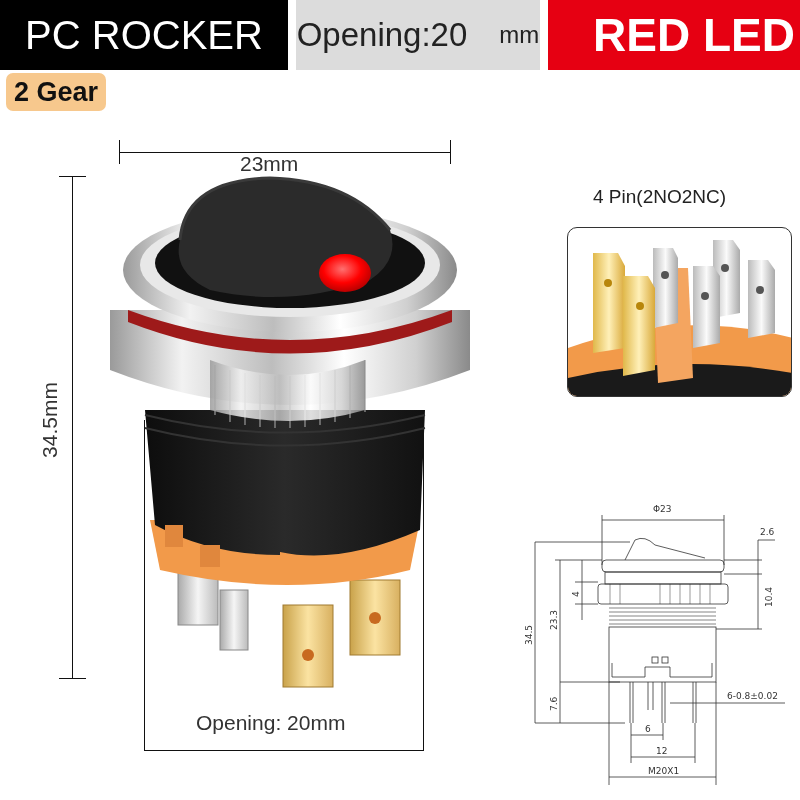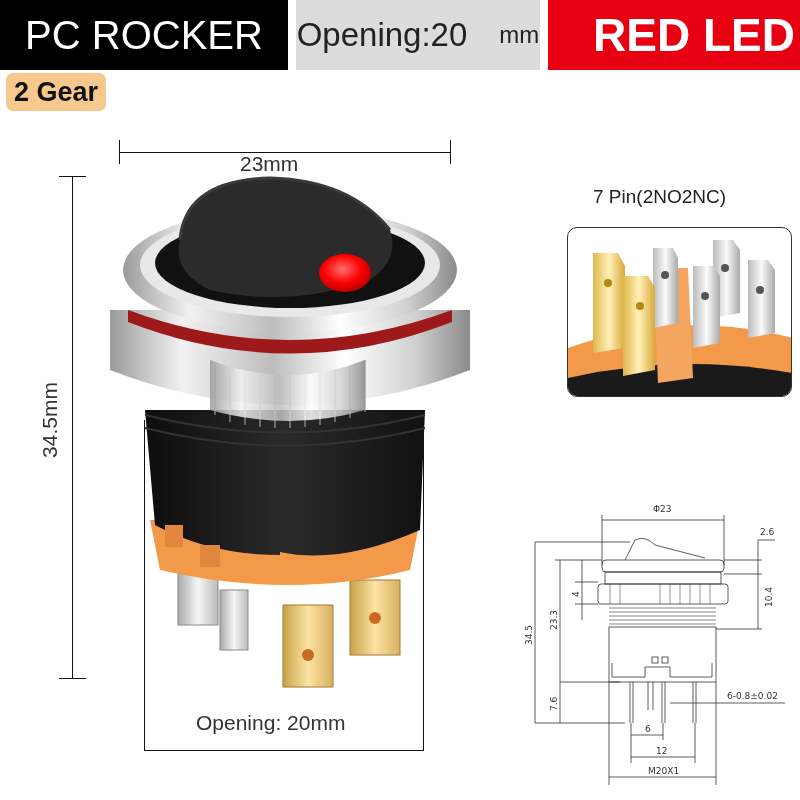--- a/index.html
+++ b/index.html
@@ -127,21 +127,21 @@
 
   <ellipse cx="190" cy="110" rx="167" ry="62" fill="url(#chrome)"></ellipse>
   <ellipse cx="190" cy="105" rx="150" ry="52" fill="#e8e8e8"></ellipse>
   <ellipse cx="190" cy="103" rx="135" ry="45" fill="#111"></ellipse>
 
   <path d="M80 80 Q85 20 170 18 Q250 20 290 70 Q300 100 270 120 Q190 148 110 130 Q72 112 80 80 Z" fill="#2b2b2b"></path>
   <path d="M80 80 Q85 20 170 18 Q250 20 290 70" fill="none" stroke="#3a3a3a" stroke-width="3"></path>
   <ellipse cx="245" cy="113" rx="26" ry="19" fill="url(#led)"></ellipse>
 </svg>
 
-<div class="pin-title">7 Pin(2NO2NC)</div>
+<div class="pin-title">4 Pin(2NO2NC)</div>
 <div class="pin-box">
   <svg width="225" height="170" viewBox="0 0 225 170">
     <defs>
       <linearGradient id="g2" x1="0" x2="1">
           <stop offset="0" stop-color="#e0b84a"></stop>
           <stop offset="0.5" stop-color="#fff0b8"></stop>
           <stop offset="1" stop-color="#d9a93a"></stop>
         </linearGradient>
       <linearGradient id="s2" x1="0" x2="1">
           <stop offset="0" stop-color="#bbb"></stop>

